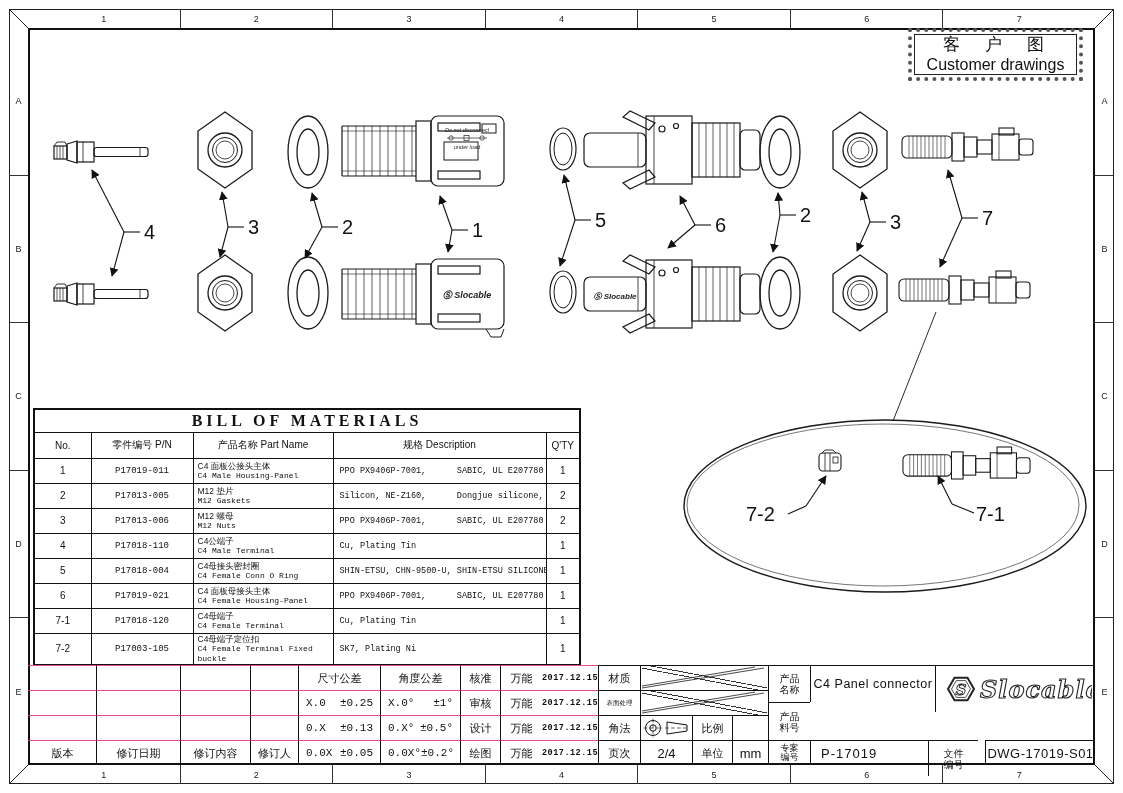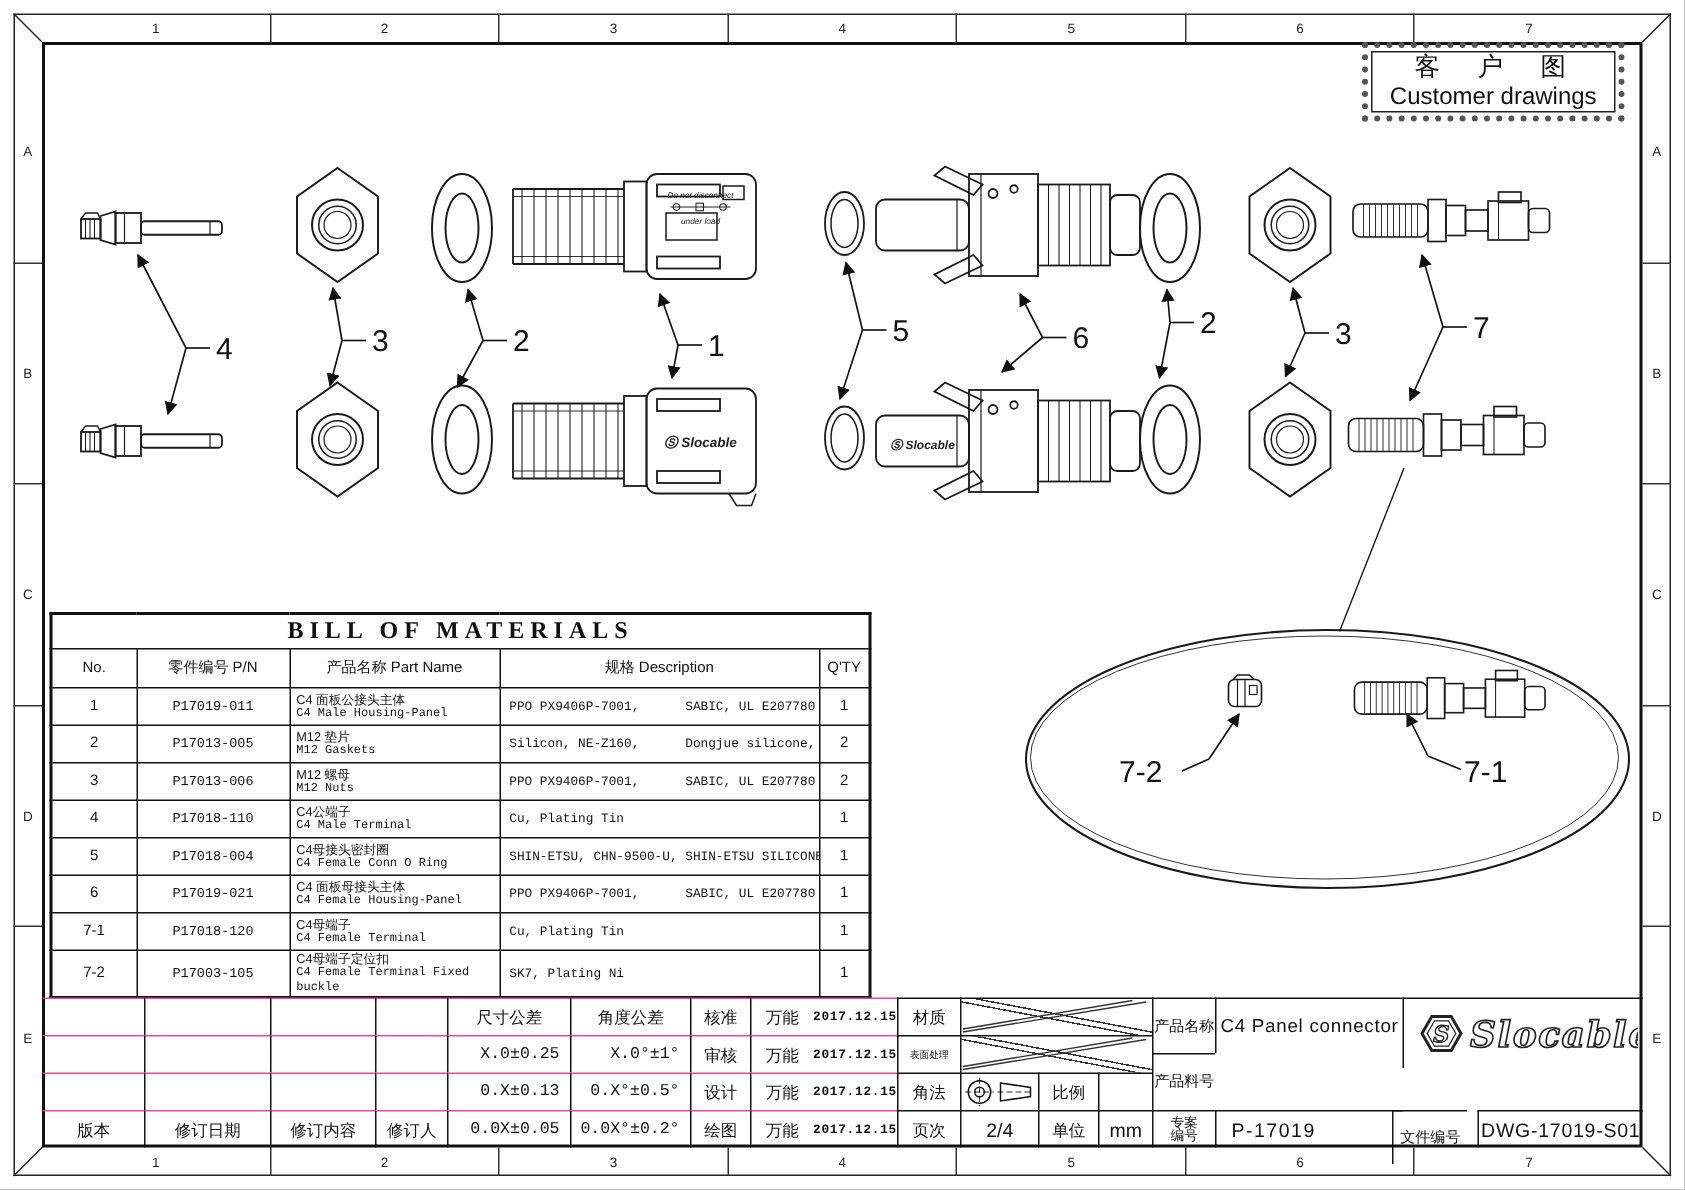--- a/index.html
+++ b/index.html
@@ -33,28 +33,28 @@
   .c-name{padding-left:4px !important;}
   .c-name .cnl{font-size:8.5px;line-height:10px;}
   .c-name .enl{font-family:"Liberation Mono",monospace;font-size:8px;line-height:10px;}
   .c-desc{padding-left:6px !important;font-family:"Liberation Mono",monospace;font-size:8.5px !important;white-space:pre;}
   
   .tblock{position:absolute;left:28px;top:665px;width:1067px;height:100px;font-size:11px;}
   .grid{position:absolute;display:grid;}
   .gc{border-left:1px solid #111;border-top:1px solid #ec4899;display:flex;align-items:center;justify-content:center;overflow:hidden;font-family:Liberation Mono, monospace;}
   #rev-grid{left:0;top:0;width:270px;height:100px;grid-template-columns:68px 84px 70px 48px;grid-auto-rows:25px;}
   #tol-grid{left:270px;top:0;width:162px;height:100px;grid-template-columns:82px 80px;grid-auto-rows:25px;}
-  .tolv{justify-content:flex-end;padding:12px 7px;font-size:11px;}
+  .tolv{justify-content:space-between;padding:12px 7px;font-size:11px;}
   #app-grid{left:432px;top:0;width:138px;height:100px;grid-template-columns:40px 98px;grid-auto-rows:25px;}
   .sig{justify-content:flex-start;padding-left:6px;}
   .signame{display:inline-block;width:36px;text-align:center;font-size:11px;}
   .sigdate{font-size:8.5px;font-weight:bold;margin-left:6px;letter-spacing:.5px;}
   .tb-abs{position:absolute;border-left:1px solid #111;border-top:1px solid #111;display:flex;align-items:center;justify-content:center;overflow:hidden;}
   .diagcell{background-image:linear-gradient(to top right,transparent 45%,#333 45%,#333 47%,transparent 47%,transparent 53%,#333 53%,#333 55%,transparent 55%);}
-  .lbl2{flex-direction:row;line-height:11px;font-size:10px;}
+  .lbl2{flex-direction:column;line-height:11px;font-size:10px;}
   .lbl2s{flex-direction:column;line-height:9.5px;font-size:9px;}
   .surf{font-size:6.5px;}
   .bigval{font-size:13px;}
   .prodval{font-size:12.5px;letter-spacing:.5px;}
   .company-cell{flex-direction:column;align-items:flex-start;justify-content:center;padding-left:6px;font-weight:bold;font-size:9.5px;line-height:11px;font-family:"Liberation Sans",sans-serif;}
   .svg-overlay{position:absolute;left:0;top:0;pointer-events:none;}
 </style>
 </head>
 <body>
 

